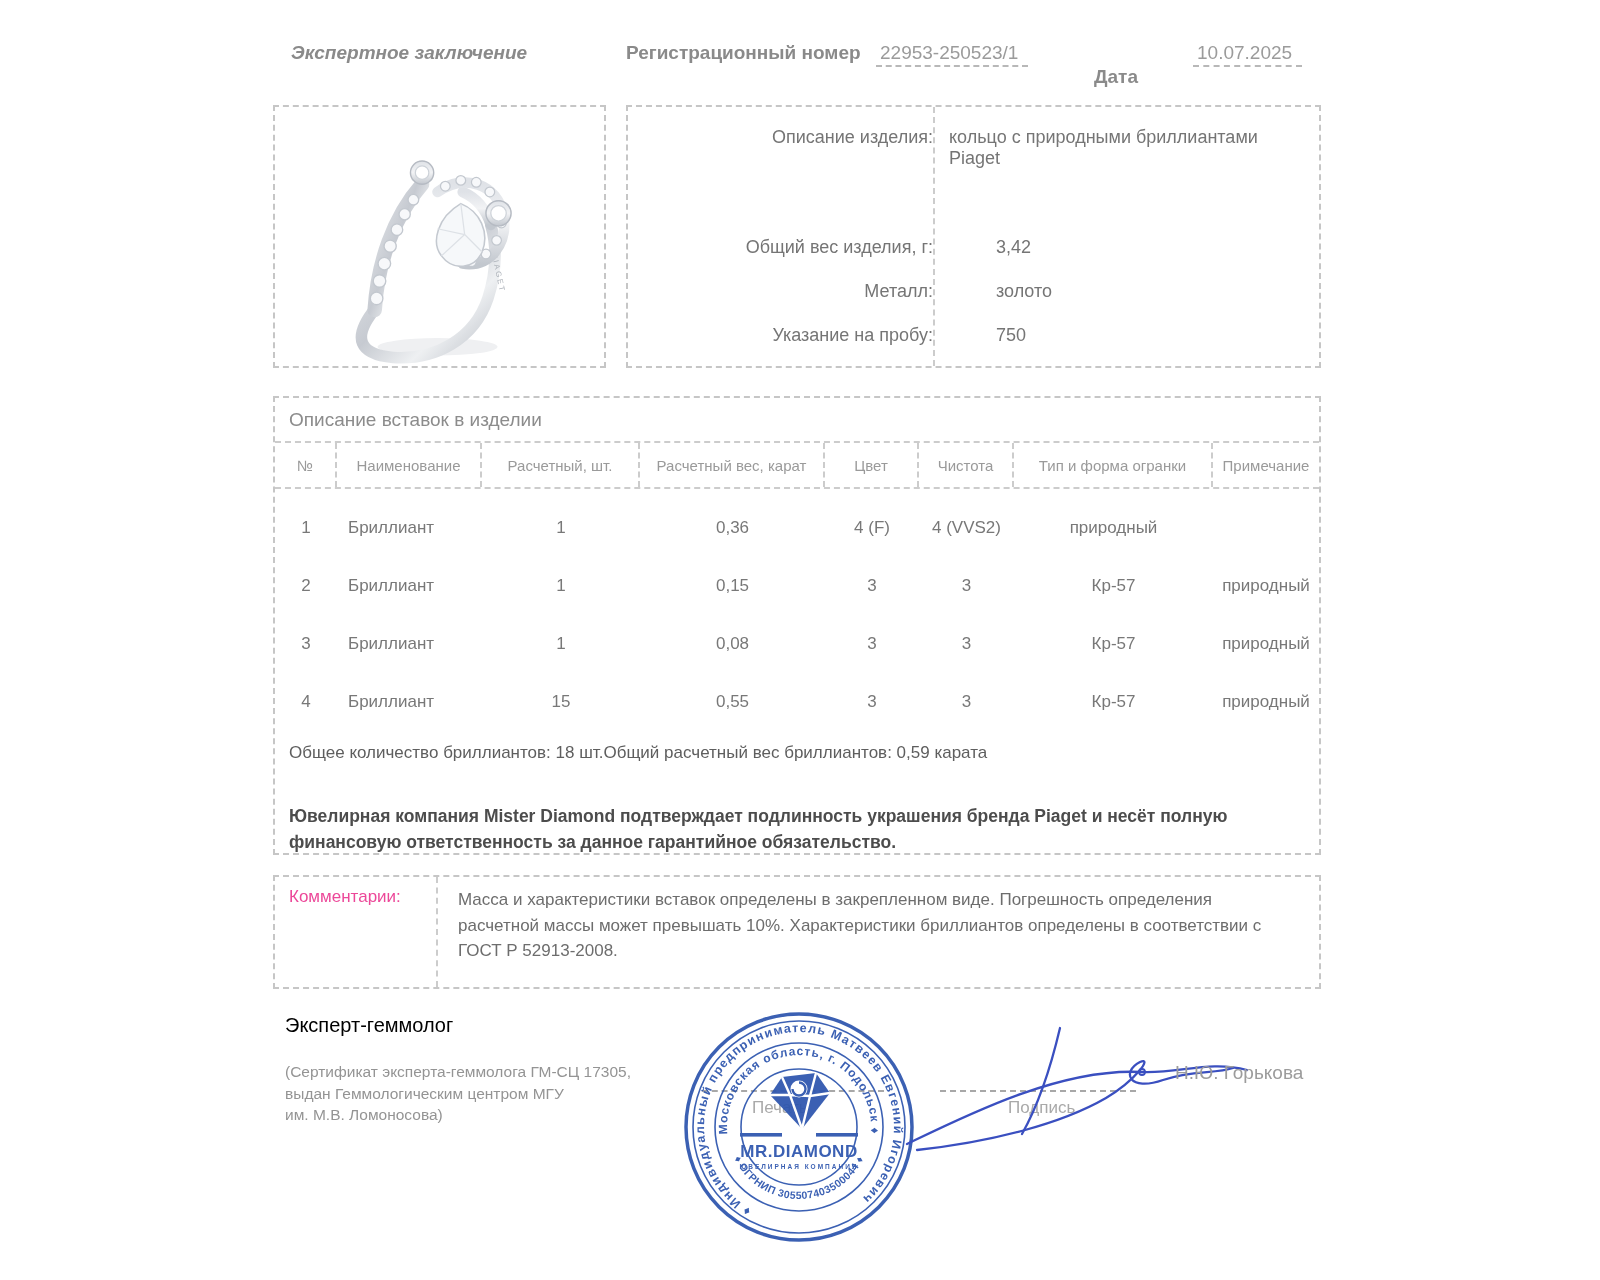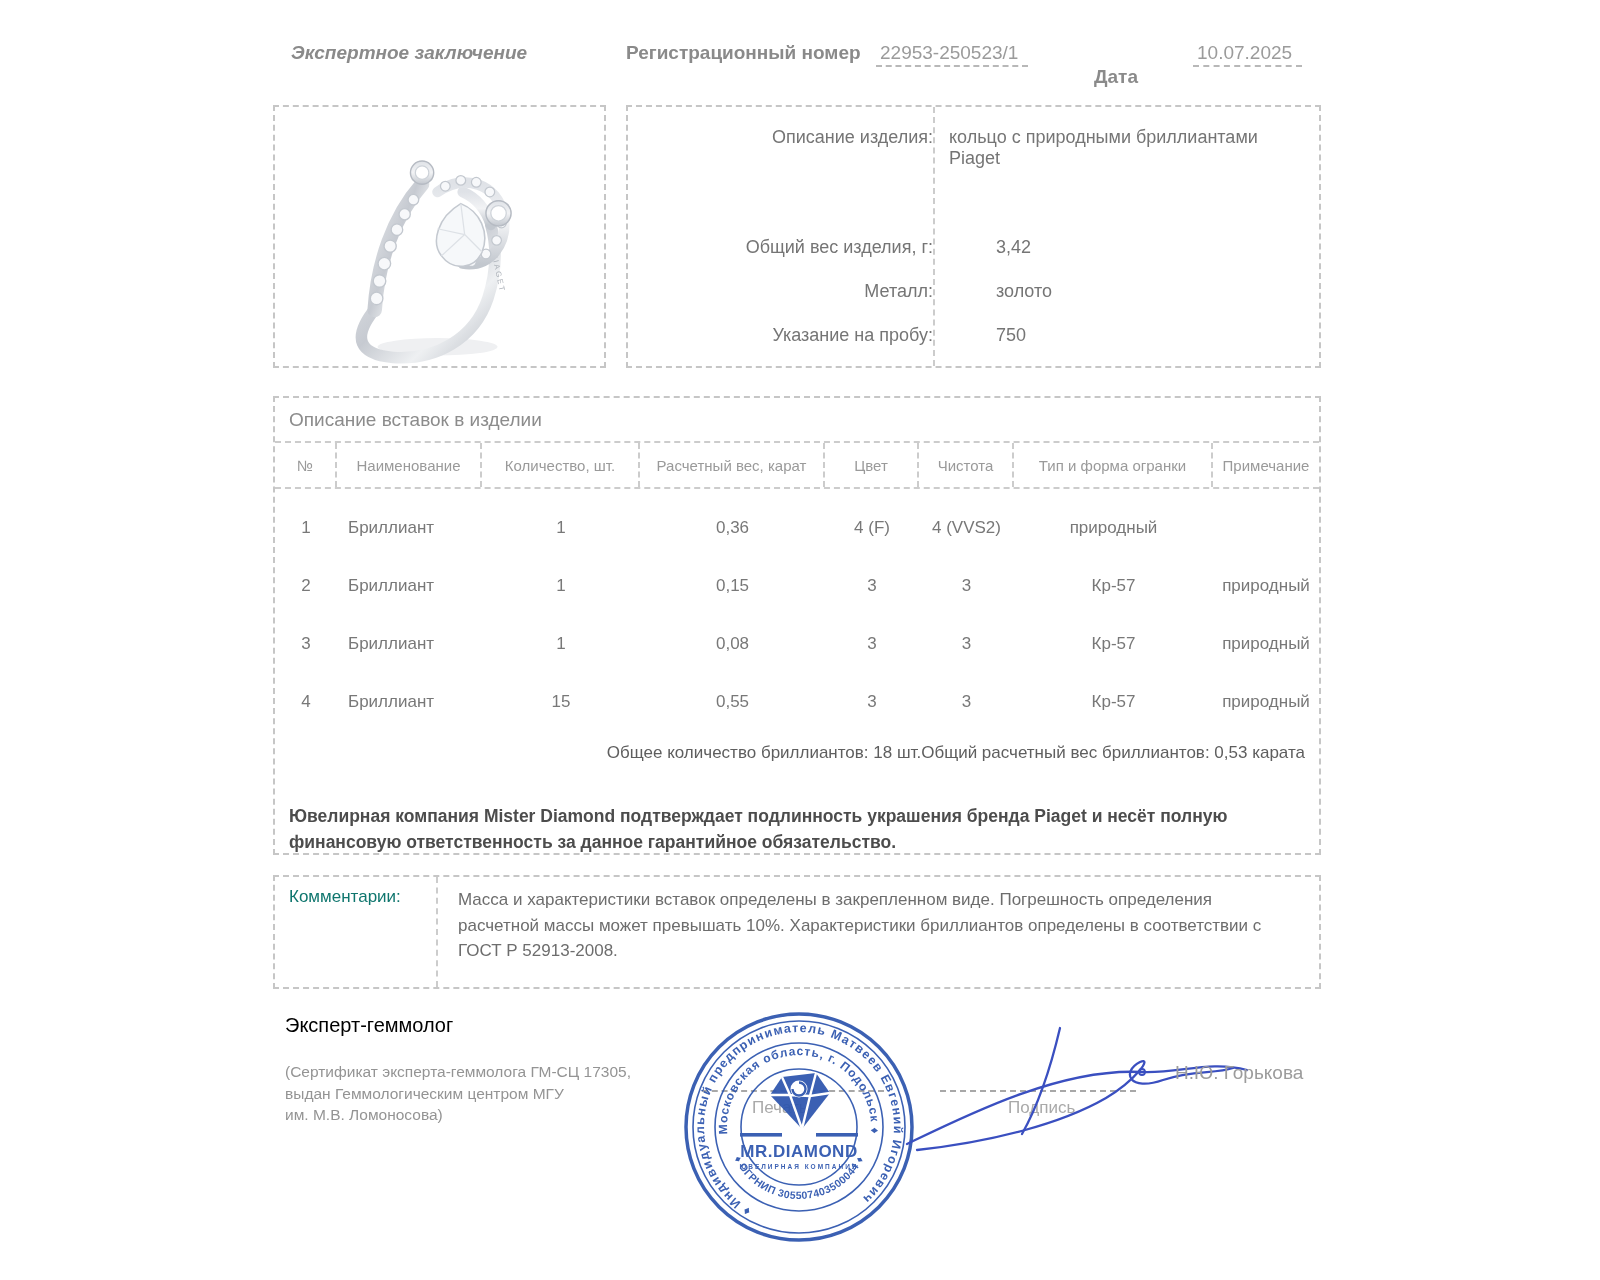--- a/index.html
+++ b/index.html
@@ -25,26 +25,26 @@
 
   
   .tbl-box{position:absolute;left:273px;top:396px;width:1048px;height:459px;}
   .tbl-title{height:43px;border-bottom:2px dashed #cccccc;display:flex;align-items:center;padding-left:14px;font-size:19px;color:#8c8c8c;}
   .tbl-head{display:grid;grid-template-columns:62px 145px 158px 185px 94px 95px 199px 106px;border-bottom:2px dashed #cccccc;}
   .tbl-head > div{height:44px;display:flex;align-items:center;justify-content:center;font-size:15px;color:#9a9a9a;border-right:2px dashed #cccccc;text-align:center;}
   .tbl-head > div:last-child{border-right:none;}
   .tbl-row{display:grid;grid-template-columns:62px 145px 158px 185px 94px 95px 199px 106px;height:58px;}
   .tbl-row > div{display:flex;align-items:center;justify-content:center;font-size:17px;color:#787878;}
   .tbl-row > div.cell-name{justify-content:flex-start;padding-left:11px;}
-  .tbl-totals{display:flex;justify-content:flex-end;padding:12px 14px 0 14px;font-size:17px;color:#5e5e5e;}
+  .tbl-totals{display:flex;justify-content:flex-start;padding:12px 14px 0 14px;font-size:17px;color:#5e5e5e;}
   .tbl-guarantee{padding:40px 14px 0 14px;font-size:17.5px;font-weight:bold;color:#4c4c4c;line-height:26px;white-space:pre-line;}
 
   
   .cmt-box{position:absolute;left:273px;top:875px;width:1048px;height:114px;display:grid;grid-template-columns:163px 1fr;}
-  .cmt-label{border-right:2px dashed #cccccc;padding:10px 0 0 14px;font-size:17px;color:#0f766e;}
+  .cmt-label{border-right:2px dashed #cccccc;padding:10px 0 0 14px;font-size:17px;color:#ec4899;}
   .cmt-text{padding:10px 18px 0 20px;font-size:17px;color:#6d6d6d;line-height:25.5px;white-space:pre-line;}
 
   
   .expert-title{font-size:20px;color:#000000;}
   .expert-cert{margin-top:24px;font-size:15.5px;color:#949494;line-height:21.5px;white-space:pre-line;}
   .ph-line{border-top:2px dashed #a8a8a8;height:0;}
   .ph-label{font-size:17px;color:#a9a9a9;}
   .expert-name{font-size:19px;color:#9c9c9c;}
 </style>
 </head>
@@ -144,21 +144,21 @@
     <div class="desc-label">Указание на пробу:</div>
     <div class="desc-value">750</div>
   </div>
 </div>
 
 <div class="dbox tbl-box">
   <div class="tbl-title">Описание вставок в изделии</div>
   <div class="tbl-head">
     <div>№</div>
     <div>Наименование</div>
-    <div>Количество, шт.</div>
+    <div>Расчетный, шт.</div>
     <div>Расчетный вес, карат</div>
     <div>Цвет</div>
     <div>Чистота</div>
     <div>Тип и форма огранки</div>
     <div>Примечание</div>
   </div>
   <div style="padding-top:10px;">
     <div class="tbl-row">
       <div>1</div>
         <div class="cell-name">Бриллиант</div>
@@ -194,21 +194,21 @@
       <div>15</div>
         <div>0,55</div>
       <div>3</div>
         <div>3</div>
       <div>Кр-57</div>
         <div>природный</div>
     </div>
   </div>
   <div class="tbl-totals">
     <span>Общее количество бриллиантов: 18 шт.</span>
-    <span>Общий расчетный вес бриллиантов: 0,53 карата</span>
+    <span>Общий расчетный вес бриллиантов: 0,59 карата</span>
   </div>
   <div class="tbl-guarantee">Ювелирная компания Mister Diamond подтверждает подлинность украшения бренда Piaget и несёт полную
 финансовую ответственность за данное гарантийное обязательство.</div>
 </div>
 
 <div class="dbox cmt-box">
   <div class="cmt-label">Комментарии:</div>
   <div class="cmt-text">Масса и характеристики вставок определены в закрепленном виде. Погрешность определения
 расчетной массы может превышать 10%. Характеристики бриллиантов определены в соответствии с
 ГОСТ Р 52913-2008.</div>

